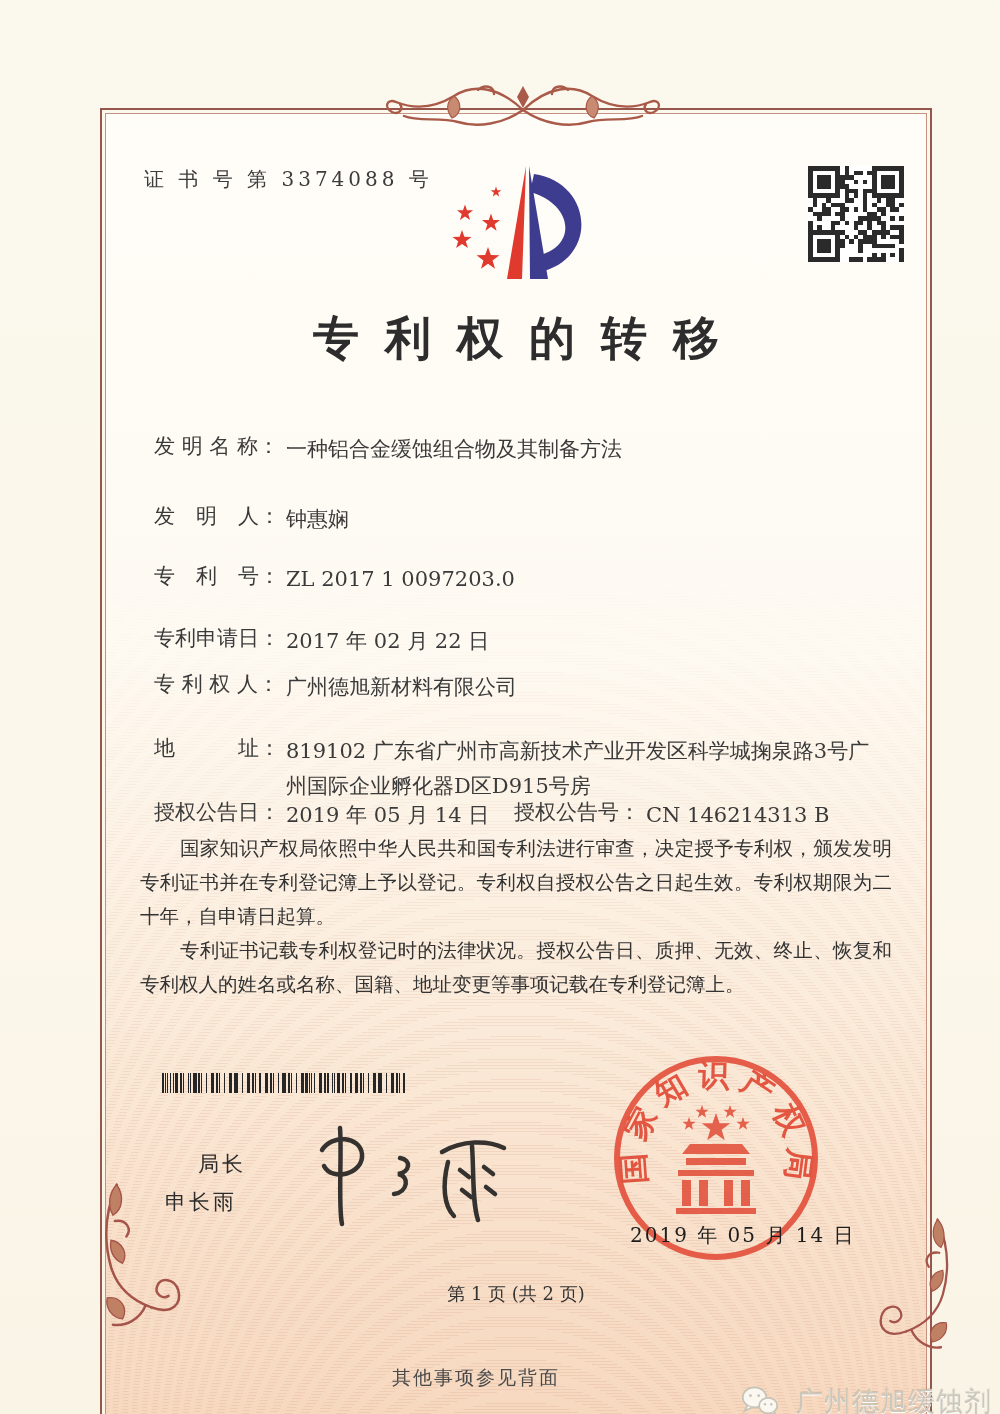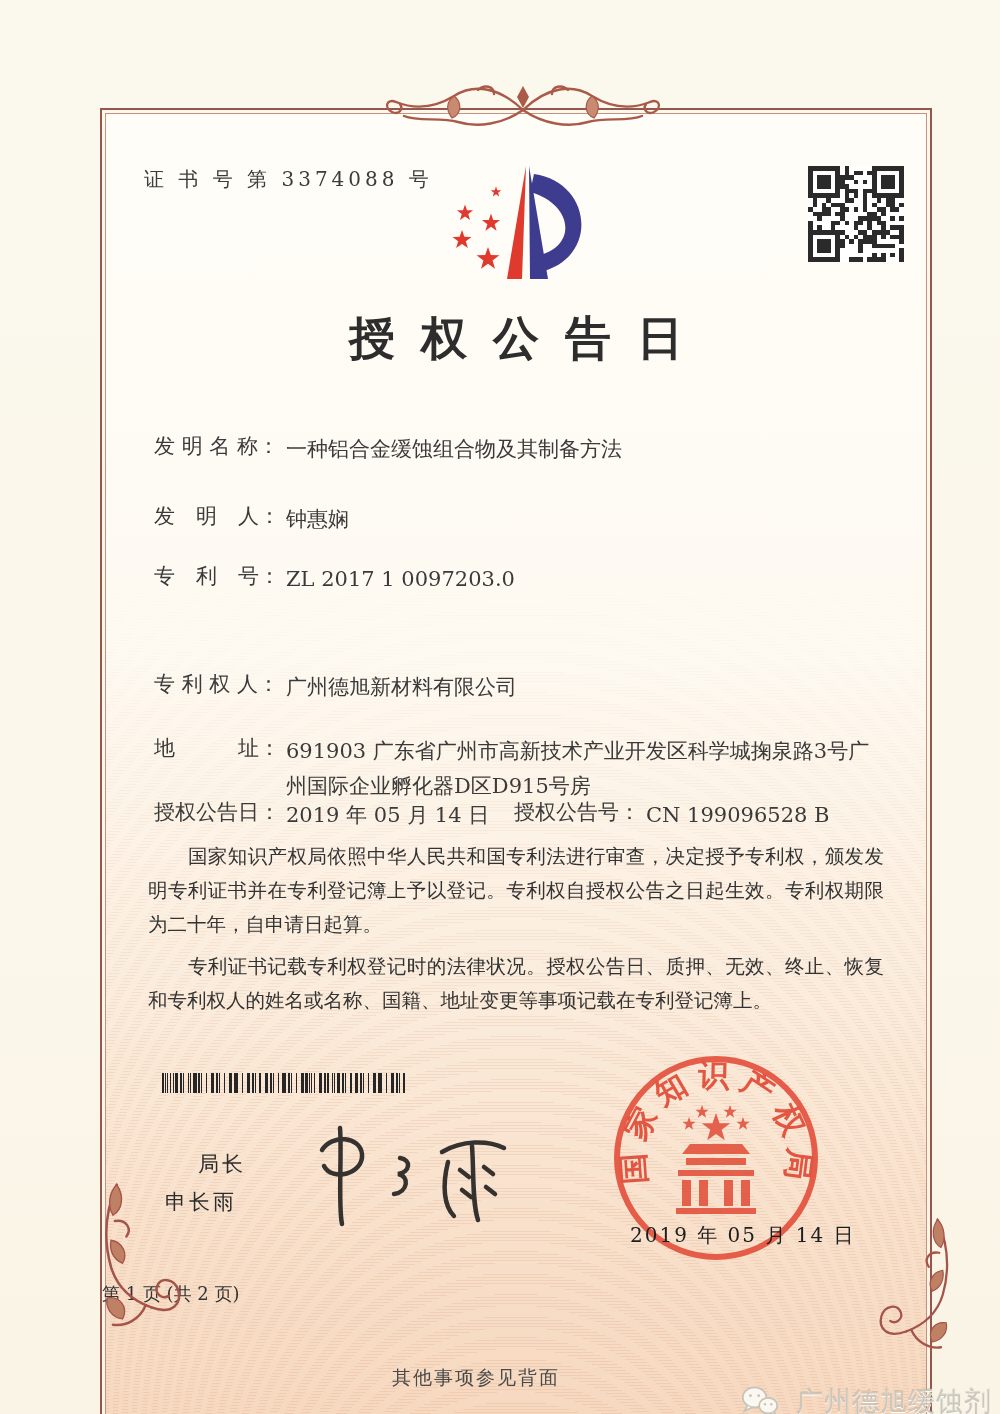--- a/index.html
+++ b/index.html
@@ -41,38 +41,38 @@
   }
   
   .row{position:absolute;left:52px;width:720px;display:flex;font-size:21px;color:#3a3a3a;}
   .f-label{flex:none;width:132px;}
   .f-value{flex:1;line-height:35px;}
   .r1{top:322px}.r2{top:392px}.r3{top:452px}.r4{top:514px}.r5{top:560px}.r6{top:624px}.r7{top:688px}
   .r7 .v1{width:238px;}
   
   .paras{position:absolute;left:38px;top:722px;width:752px;font-size:19.5px;
     line-height:34px;color:#333;text-align:justify;}
-  .paras p{margin:8px;text-indent:2.05em;}
+  .paras p{margin:0;text-indent:2.05em;}
   
   .barcode{
     position:absolute;left:60px;top:963px;width:245px;height:20px;
     background-image:
       repeating-linear-gradient(90deg,#262626 0 2px,transparent 2px 3px,#262626 3px 4px,transparent 4px 8px,#262626 8px 9px,transparent 9px 13px,#262626 13px 16px,transparent 16px 18px),
       repeating-linear-gradient(90deg,transparent 0 5px,#262626 5px 6px,transparent 6px 11px,#262626 11px 12px,transparent 12px 23px);
   }
   
   .director-title{position:absolute;left:63px;top:1040px;font-size:21px;letter-spacing:3px;color:#2b2b2b;
     font-family:"DejaVu Sans","Liberation Sans",sans-serif;margin-left:33px;}
   .director-name{position:absolute;left:63px;top:1078px;font-size:21px;letter-spacing:3px;color:#2b2b2b;
     font-family:"DejaVu Sans","Liberation Sans",sans-serif;text-align:center;}
   .signature{position:absolute;left:200px;top:1000px;width:225px;height:125px;}
   
   .seal{position:absolute;left:504px;top:938px;width:220px;height:220px;opacity:.92;}
   .seal-date{position:absolute;left:528px;top:1112px;font-size:20px;letter-spacing:2px;color:#1d1d1d;z-index:3;}
-  .page-info{position:absolute;left:0;top:1172px;width:100%;text-align:left;font-size:18px;color:#333;}
+  .page-info{position:absolute;left:0;top:1172px;width:100%;text-align:center;font-size:18px;color:#333;}
   
   .back-note{position:absolute;left:60px;top:1342px;width:832px;text-align:center;font-size:19px;
     letter-spacing:2px;color:#4a4a4a;margin-top:23px;}
   .watermark{
     position:absolute;left:740px;top:1340px;display:flex;align-items:center;gap:16px;
     color:#ccc7bb;font-size:27px;letter-spacing:1px;
     font-family:"DejaVu Sans","Liberation Sans",sans-serif;
     text-shadow:0 1px 0 #ffffff,0 -1px 1px rgba(120,110,90,.25);
     margin-top:44px;
   }
@@ -267,47 +267,51 @@
           <rect x="10" y="20" width="1" height="1"></rect>
           <rect x="11" y="20" width="1" height="1"></rect>
           <rect x="13" y="20" width="1" height="1"></rect>
           <rect x="14" y="20" width="1" height="1"></rect>
           <rect x="15" y="20" width="1" height="1"></rect>
           <rect x="16" y="20" width="1" height="1"></rect>
           <rect x="20" y="20" width="1" height="1"></rect>
         </g>
     </svg>
 
-    <div class="title">授权公告日</div>
+    <div class="title">专利权的转移</div>
 
     <div class="row r1">
       <span class="f-label">发 明 名 称：</span>
       <span class="f-value">一种铝合金缓蚀组合物及其制备方法</span>
     </div>
     <div class="row r2">
       <span class="f-label">发　明　人：</span>
       <span class="f-value">钟惠娴</span>
     </div>
     <div class="row r3">
       <span class="f-label">专　利　号：</span>
       <span class="f-value">ZL 2017 1 0097203.0</span>
     </div>
+    <div class="row r4">
+      <span class="f-label">专利申请日：</span>
+      <span class="f-value">2017 年 02 月 22 日</span>
+    </div>
     <div class="row r5">
       <span class="f-label">专 利 权 人：</span>
       <span class="f-value">广州德旭新材料有限公司</span>
     </div>
     <div class="row r6">
       <span class="f-label">地　　　址：</span>
-      <span class="f-value">691903 广东省广州市高新技术产业开发区科学城掬泉路3号广州国际企业孵化器D区D915号房</span>
+      <span class="f-value">819102 广东省广州市高新技术产业开发区科学城掬泉路3号广州国际企业孵化器D区D915号房</span>
     </div>
     <div class="row r7">
       <span class="f-label">授权公告日：</span>
       <span class="f-value v1">2019 年 05 月 14 日</span>
       <span class="f-label">授权公告号：</span>
-      <span class="f-value">CN 199096528 B</span>
+      <span class="f-value">CN 146214313 B</span>
     </div>
 
     <div class="paras">
       <p>国家知识产权局依照中华人民共和国专利法进行审查，决定授予专利权，颁发发明专利证书并在专利登记簿上予以登记。专利权自授权公告之日起生效。专利权期限为二十年，自申请日起算。</p>
       <p>专利证书记载专利权登记时的法律状况。授权公告日、质押、无效、终止、恢复和专利权人的姓名或名称、国籍、地址变更等事项记载在专利登记簿上。</p>
     </div>
 
     <div class="barcode"></div>
 
     <div class="director-title">局长</div>

